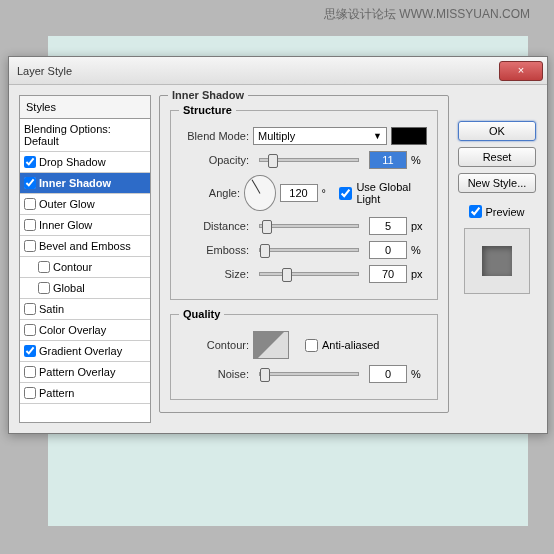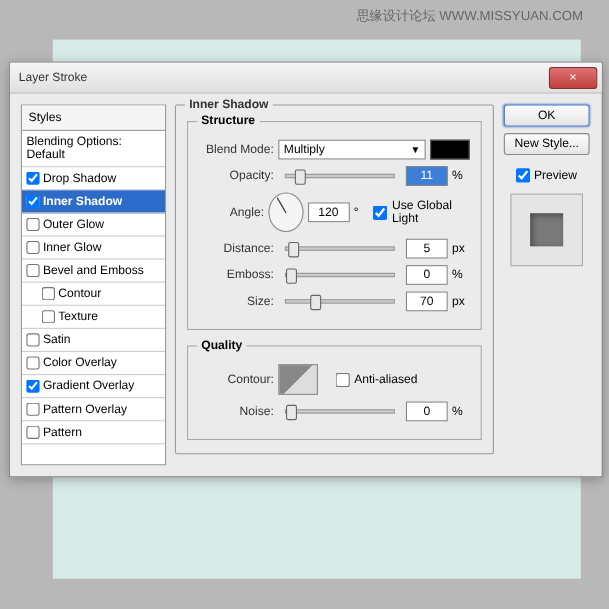--- a/index.html
+++ b/index.html
@@ -31,34 +31,34 @@
 .slider { flex: 1; height: 4px; background: #ccc; border: 1px solid #999; position: relative; margin: 0 6px; }
 .thumb { position: absolute; top: -5px; width: 10px; height: 14px; background: #e8e8e8; border: 1px solid #666; border-radius: 2px; cursor: pointer; }
 .num-input { width: 38px; height: 18px; border: 1px solid #888; background: #fff; text-align: center; }
 .num-input.hl { background: #3d7ed8; color: #fff; }
 .unit { width: 16px; }
 .angle-dial { width: 36px; height: 36px; border: 1px solid #888; border-radius: 50%; background: #f5f5f5; position: relative; cursor: pointer; }
 .angle-line { position: absolute; top: 50%; left: 50%; width: 16px; height: 1px; background: #333; transform-origin: left; transform: rotate(-120deg); }
 .contour-sw { width: 36px; height: 28px; border: 1px solid #888; background: linear-gradient(135deg, #888 49%, #ddd 51%); cursor: pointer; }
 .right-panel { width: 80px; display: flex; flex-direction: column; gap: 6px; align-items: center; }
 .btn { width: 78px; height: 20px; border: 1px solid #888; background: linear-gradient(#fdfdfd, #e5e5e5); border-radius: 3px; text-align: center; line-height: 18px; cursor: pointer; }
-.btn.default { border: 1px solid #4a7ac8; box-shadow: 0 0 2px #4a7ac8; }
+.btn.default { border: 1px solid #4a7ac8; box-shadow: 0 0 2px #4a7ac8; margin-top: 26px; }
 .preview-chk { display: flex; align-items: center; gap: 3px; margin-top: 6px; }
 .preview-box { width: 66px; height: 66px; border: 1px solid #aaa; background: #e5e5e5; display: flex; align-items: center; justify-content: center; margin-top: 4px; }
 .preview-inner { width: 30px; height: 30px; background: #7a7a7a; box-shadow: inset 2px 2px 6px rgba(0,0,0,0.4); }
 </style>
 </head>
 <body>
 
 <div class="watermark">思缘设计论坛 WWW.MISSYUAN.COM</div>
 <div class="bg-pattern"></div>
 
 <div class="dialog">
   <div class="titlebar">
-    <span class="titlebar-text">Layer Stroke</span>
+    <span class="titlebar-text">Layer Style</span>
     <div class="close-btn"><span>×</span></div>
   </div>
   <div class="content">
     <div class="styles-panel">
       <div class="styles-header">Styles</div>
       <div class="styles-list" id="styles-list">
           <div class="style-item">Blending Options: Default</div>
           <div class="style-item">
             <input type="checkbox" checked="" style="">
             <span>Drop Shadow</span>
@@ -78,21 +78,21 @@
           <div class="style-item">
             <input type="checkbox" style="">
             <span>Bevel and Emboss</span>
           </div>
           <div class="style-item indent">
             <input type="checkbox" style="">
             <span>Contour</span>
           </div>
           <div class="style-item indent">
             <input type="checkbox" style="">
-            <span>Texture</span>
+            <span>Global</span>
           </div>
           <div class="style-item">
             <input type="checkbox" style="">
             <span>Satin</span>
           </div>
           <div class="style-item">
             <input type="checkbox" style="">
             <span>Color Overlay</span>
           </div>
           <div class="style-item">
@@ -192,20 +192,21 @@
               </div>
             <input class="num-input" value="0" style="">
             <span class="unit">%</span>
           </div>
         </div>
       </div>
     </div>
 
     <div class="right-panel">
       <div class="btn default">OK</div>
+      <div class="btn">Reset</div>
       <div class="btn">New Style...</div>
       <div class="preview-chk">
         <input type="checkbox" checked="" style="">
         <span>Preview</span>
       </div>
       <div class="preview-box">
         <div class="preview-inner"></div>
       </div>
     </div>
   </div>

